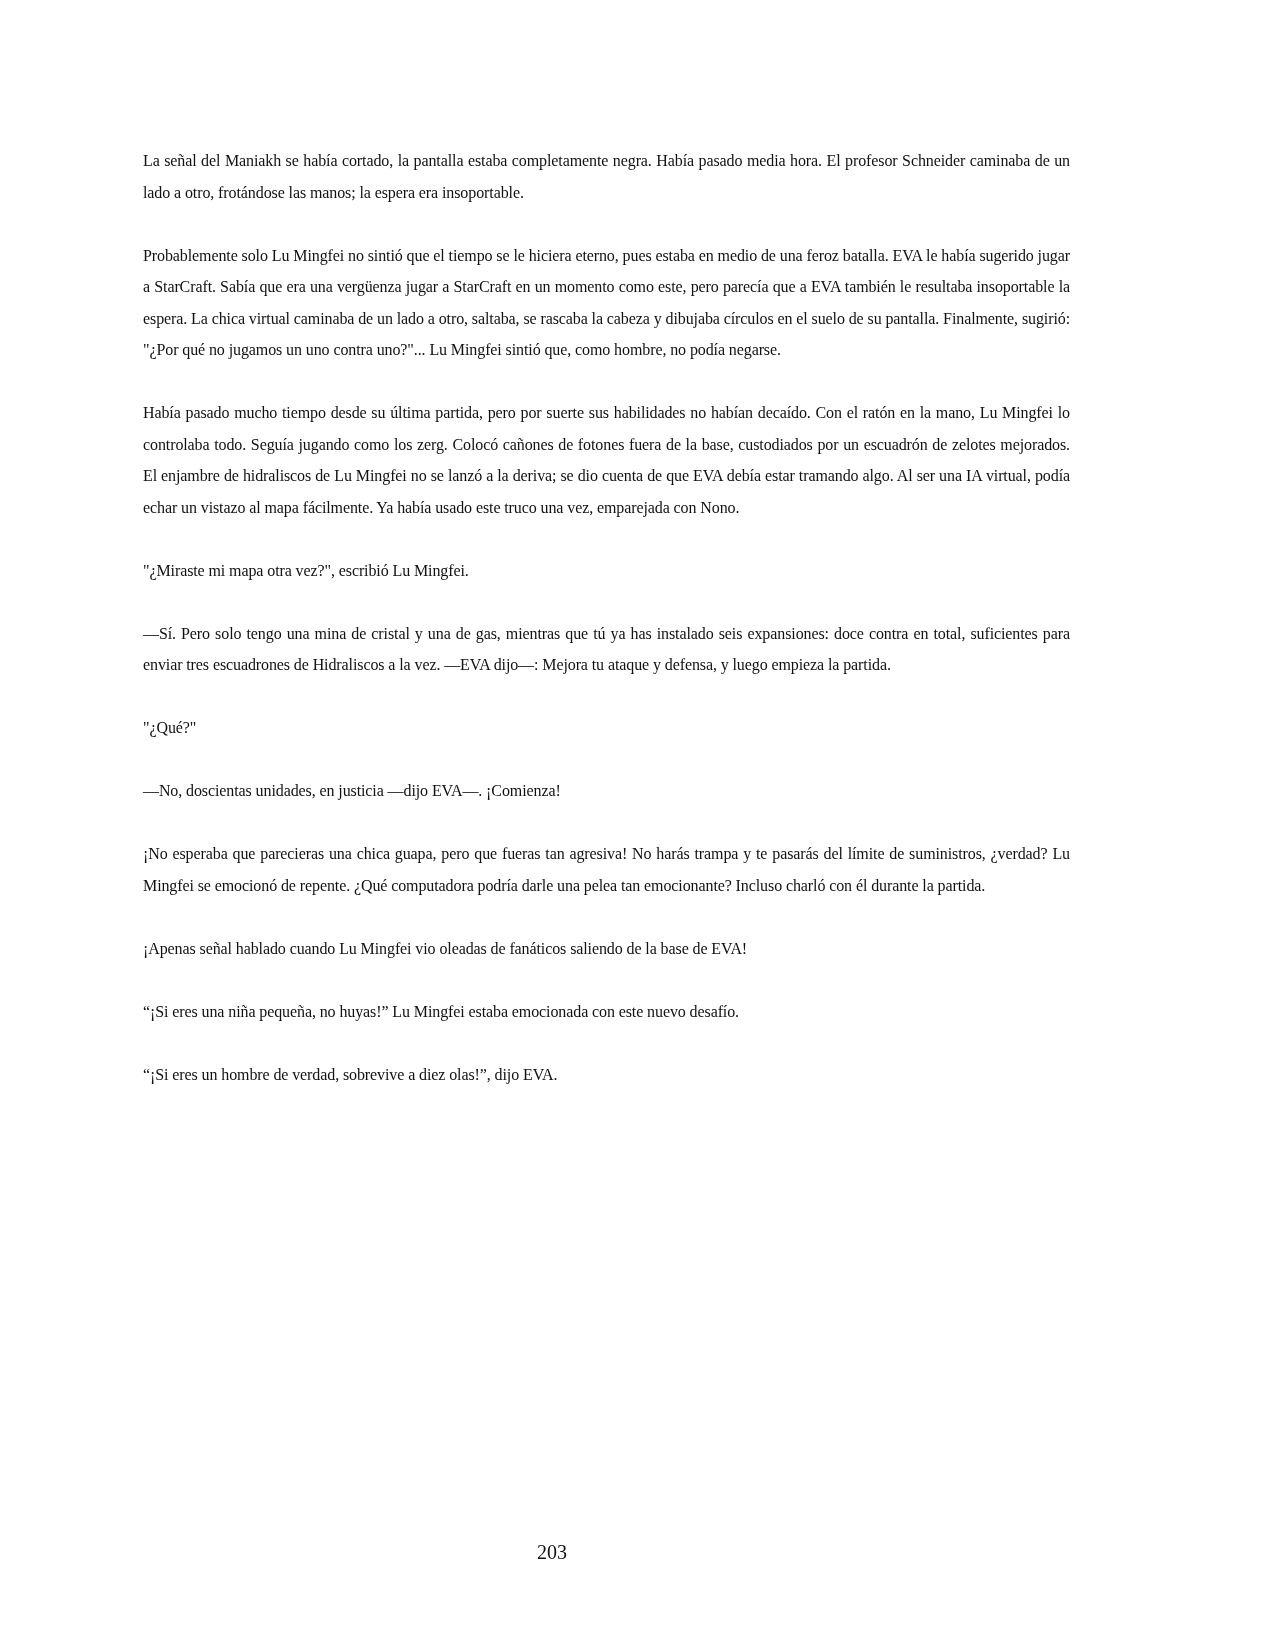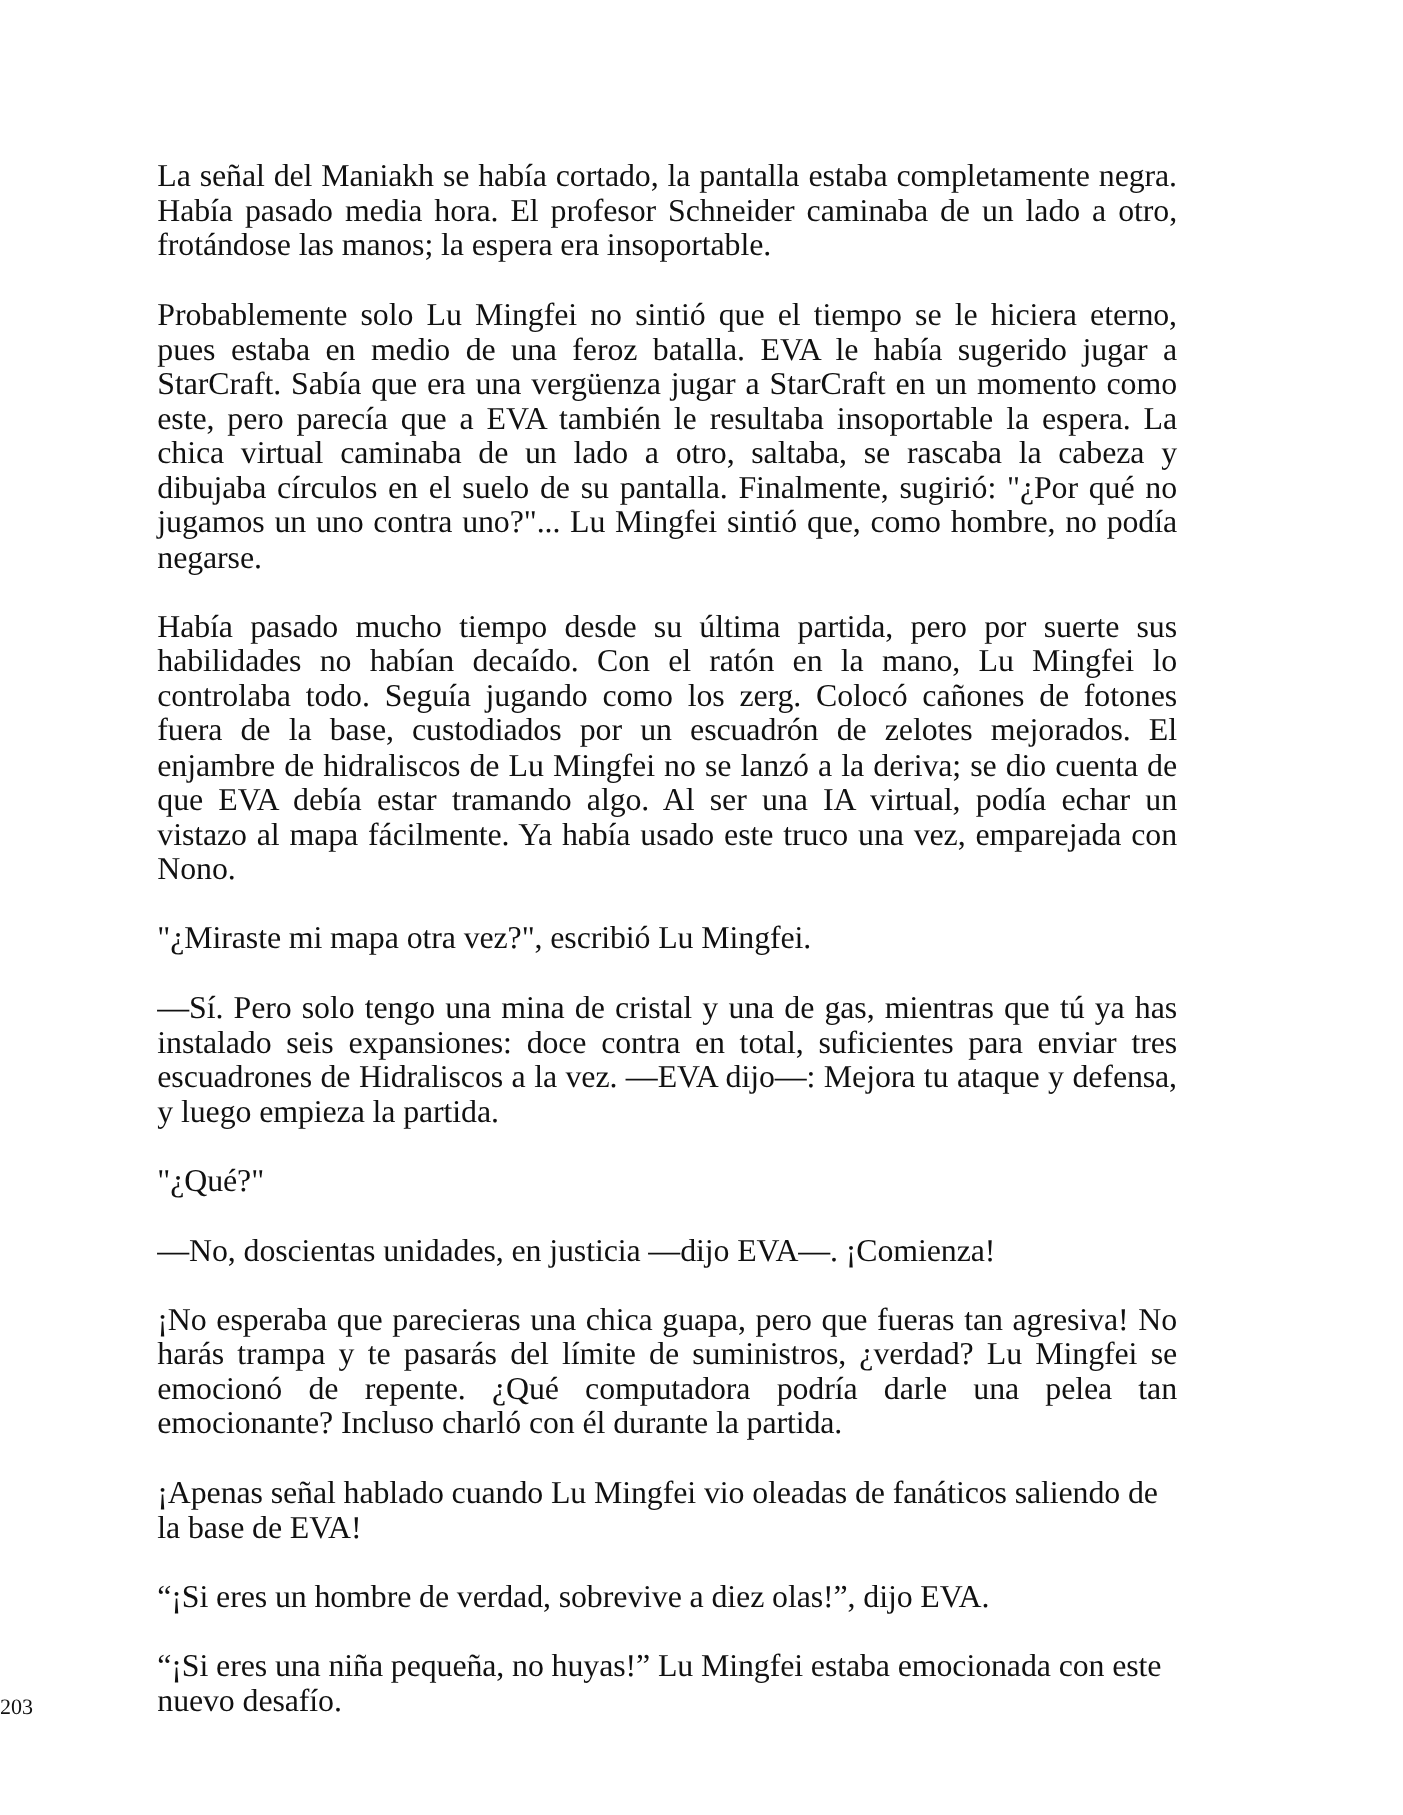--- a/index.html
+++ b/index.html
@@ -22,50 +22,51 @@
     height: 1650px;
     background: #ffffff;
   }
   .body-text {
     position: absolute;
     left: 143px;
     top: 145px;
     width: 927px;
   }
   .para {
-    font-size: 29px;
+    font-size: 16px;
     line-height: 31.5px;
     margin: 0 0 31.5px 0;
     text-align: justify;
     letter-spacing: -0.1px;
   }
   .para.short {
     text-align: left;
   }
   .page-number {
     position: absolute;
     left: 0;
     width: 1072px;
     top: 1540px;
-    text-align: left;
+    text-align: center;
     font-size: 20px;
     line-height: 24px;
+    padding-left: 16px;
   }
 </style>
 </head>
 <body>
 
 <div class="page">
   <div class="body-text">
     <p class="para">La señal del Maniakh se había cortado, la pantalla estaba completamente negra. Había pasado media hora. El profesor Schneider caminaba de un lado a otro, frotándose las manos; la espera era insoportable.</p>
     <p class="para">Probablemente solo Lu Mingfei no sintió que el tiempo se le hiciera eterno, pues estaba en medio de una feroz batalla. EVA le había sugerido jugar a StarCraft. Sabía que era una vergüenza jugar a StarCraft en un momento como este, pero parecía que a EVA también le resultaba insoportable la espera. La chica virtual caminaba de un lado a otro, saltaba, se rascaba la cabeza y dibujaba círculos en el suelo de su pantalla. Finalmente, sugirió: "¿Por qué no jugamos un uno contra uno?"... Lu Mingfei sintió que, como hombre, no podía negarse.</p>
     <p class="para">Había pasado mucho tiempo desde su última partida, pero por suerte sus habilidades no habían decaído. Con el ratón en la mano, Lu Mingfei lo controlaba todo. Seguía jugando como los zerg. Colocó cañones de fotones fuera de la base, custodiados por un escuadrón de zelotes mejorados. El enjambre de hidraliscos de Lu Mingfei no se lanzó a la deriva; se dio cuenta de que EVA debía estar tramando algo. Al ser una IA virtual, podía echar un vistazo al mapa fácilmente. Ya había usado este truco una vez, emparejada con Nono.</p>
     <p class="para short">"¿Miraste mi mapa otra vez?", escribió Lu Mingfei.</p>
     <p class="para">—Sí. Pero solo tengo una mina de cristal y una de gas, mientras que tú ya has instalado seis expansiones: doce contra en total, suficientes para enviar tres escuadrones de Hidraliscos a la vez. —EVA dijo—: Mejora tu ataque y defensa, y luego empieza la partida.</p>
     <p class="para short">"¿Qué?"</p>
     <p class="para short">—No, doscientas unidades, en justicia —dijo EVA—. ¡Comienza!</p>
     <p class="para">¡No esperaba que parecieras una chica guapa, pero que fueras tan agresiva! No harás trampa y te pasarás del límite de suministros, ¿verdad? Lu Mingfei se emocionó de repente. ¿Qué computadora podría darle una pelea tan emocionante? Incluso charló con él durante la partida.</p>
     <p class="para short">¡Apenas señal hablado cuando Lu Mingfei vio oleadas de fanáticos saliendo de la base de EVA!</p>
+    <p class="para short">“¡Si eres una niña pequeña, no huyas!” Lu Mingfei estaba emocionada con este nuevo desafío.</p>
     <p class="para short">“¡Si eres un hombre de verdad, sobrevive a diez olas!”, dijo EVA.</p>
-    <p class="para short">“¡Si eres una niña pequeña, no huyas!” Lu Mingfei estaba emocionada con este nuevo desafío.</p>
   </div>
   <div class="page-number">203</div>
 </div>
 
 </body></html>

